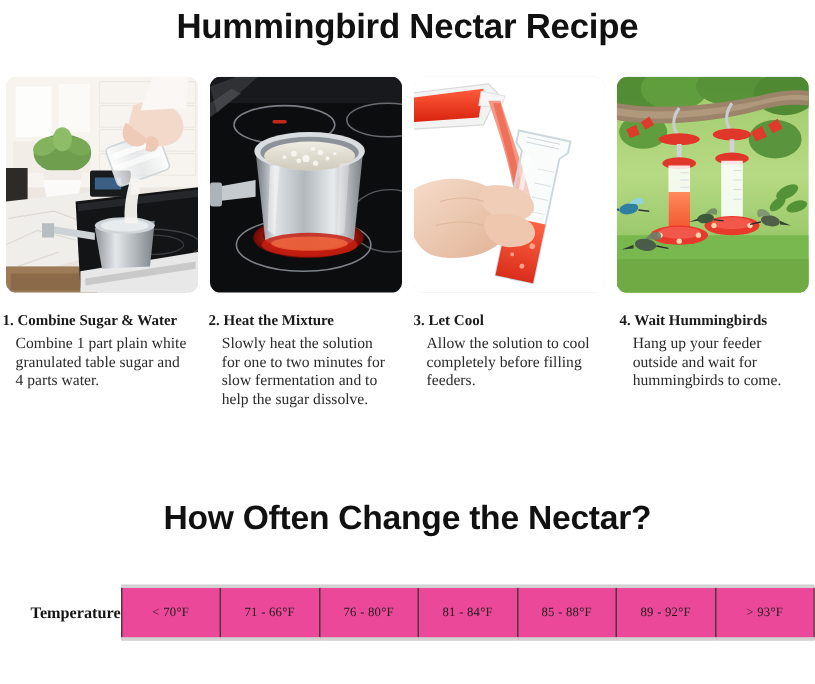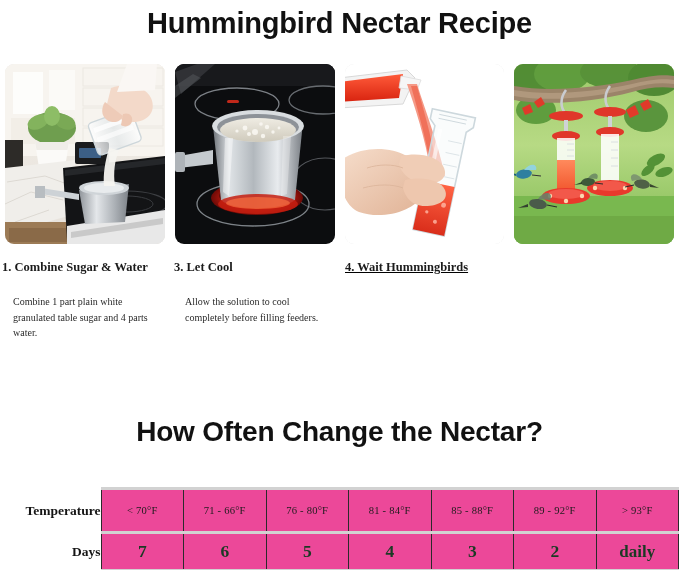--- a/index.html
+++ b/index.html
@@ -46,34 +46,34 @@
     top: 260px; left: 0px;
     width: 679px;
     display: flex;
   }
   .step {
     width: 170px;
     padding-right: 12px;
   }
   .step:nth-child(1) { padding-left: 2px; }
   .step:nth-child(2) { padding-left: 4px; }
-  .step:nth-child(3) { padding-left: 5px; text-decoration: underline; }
+  .step:nth-child(3) { padding-left: 5px; }
   .step:nth-child(4) { padding-left: 7px; }
   .step-head {
     font-family: "Liberation Serif", serif;
     font-weight: bold;
     font-size: 12.5px;
     line-height: 15px;
     color: #1b1b1b;
     white-space: nowrap;
-    margin-bottom: 19px;
+    margin-bottom: 3px;
   }
   .step-body {
     font-family: "Liberation Serif", serif;
-    font-size: 10px;
+    font-size: 13px;
     line-height: 15.5px;
     color: #2a2a2a;
     padding-left: 11px;
   }
 
   
   .table-wrap {
     position: absolute;
     top: 487px; left: 0px;
     width: 679px;
@@ -443,50 +443,45 @@
       </svg>
     </div>
   </div>
 
   <div class="steps-row">
     <div class="step">
       <div class="step-head">1. Combine Sugar &amp; Water</div>
       <div class="step-body">Combine 1 part plain white granulated table sugar and 4 parts water.</div>
     </div>
     <div class="step">
+      <div class="step-head">2. Heat the Mixture</div>
+      <div class="step-body">Slowly heat the solution for one to two minutes for slow fermentation and to help the sugar dissolve.</div>
+    </div>
+    <div class="step">
       <div class="step-head">3. Let Cool</div>
       <div class="step-body">Allow the solution to cool completely before filling feeders.</div>
     </div>
     <div class="step">
       <div class="step-head">4. Wait Hummingbirds</div>
+      <div class="step-body">Hang up your feeder outside and wait for hummingbirds to come.</div>
     </div>
   </div>
 
   <div class="title-main title-2" style="position:absolute; top:415px; left:0; width:679px;">How Often Change the Nectar?</div>
 
   <div class="table-wrap">
     <table class="tbl">
       <tbody>
           <tr class="row-head">
         <td class="row-label">Temperature</td>
         <td class="cell">&lt; 70°F</td>
         <td class="cell">71 - 66°F</td>
         <td class="cell">76 - 80°F</td>
         <td class="cell">81 - 84°F</td>
         <td class="cell">85 - 88°F</td>
         <td class="cell">89 - 92°F</td>
         <td class="cell">&gt; 93°F</td>
       </tr>
-      <tr class="row-days">
-        <td class="row-label">Days</td>
-        <td class="cell">7</td>
-        <td class="cell">6</td>
-        <td class="cell">5</td>
-        <td class="cell">4</td>
-        <td class="cell">3</td>
-        <td class="cell">2</td>
-        <td class="cell word">daily</td>
-      </tr>
     </tbody>
       </table>
   </div>
 
 </div>
 
 </body></html>

